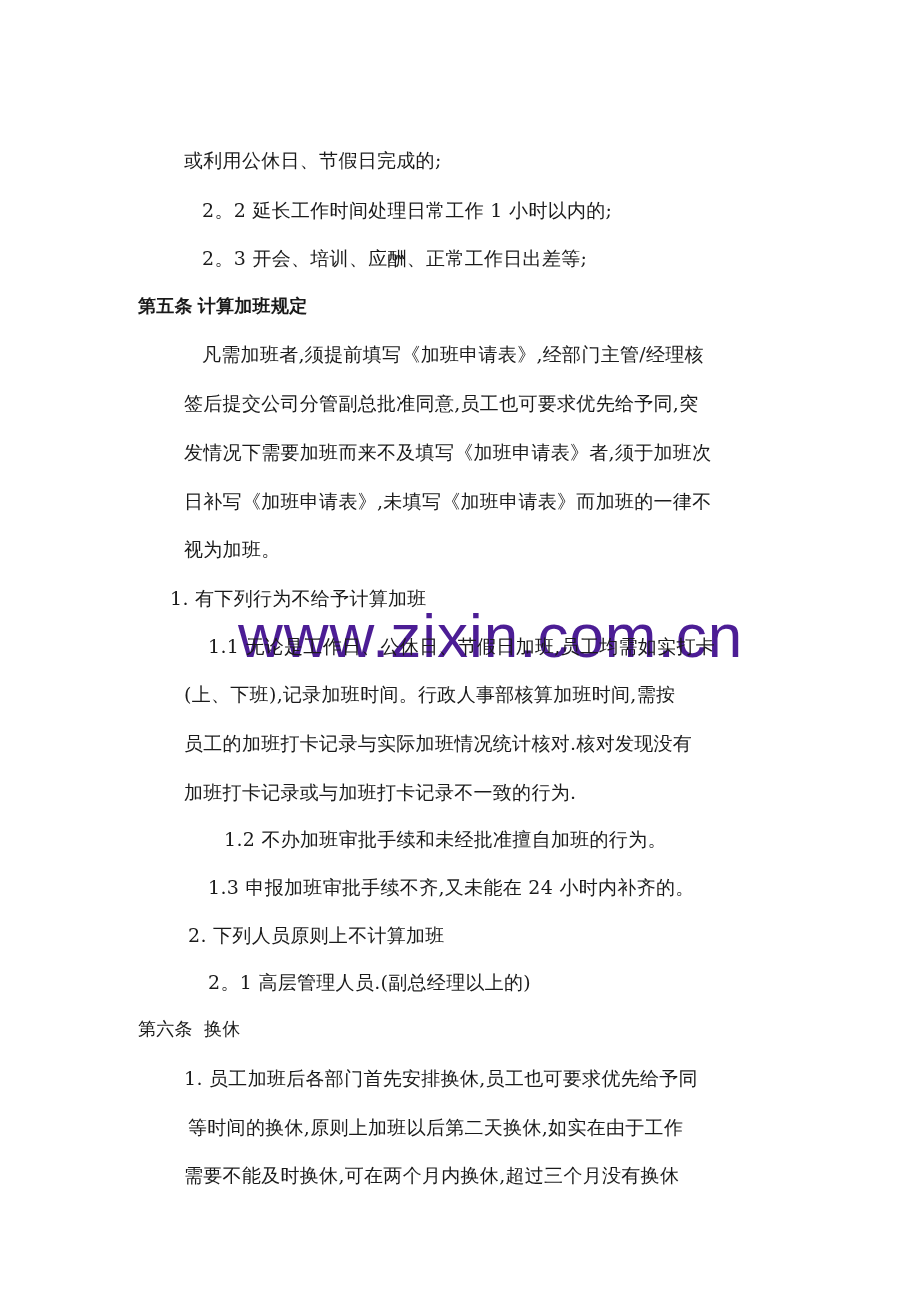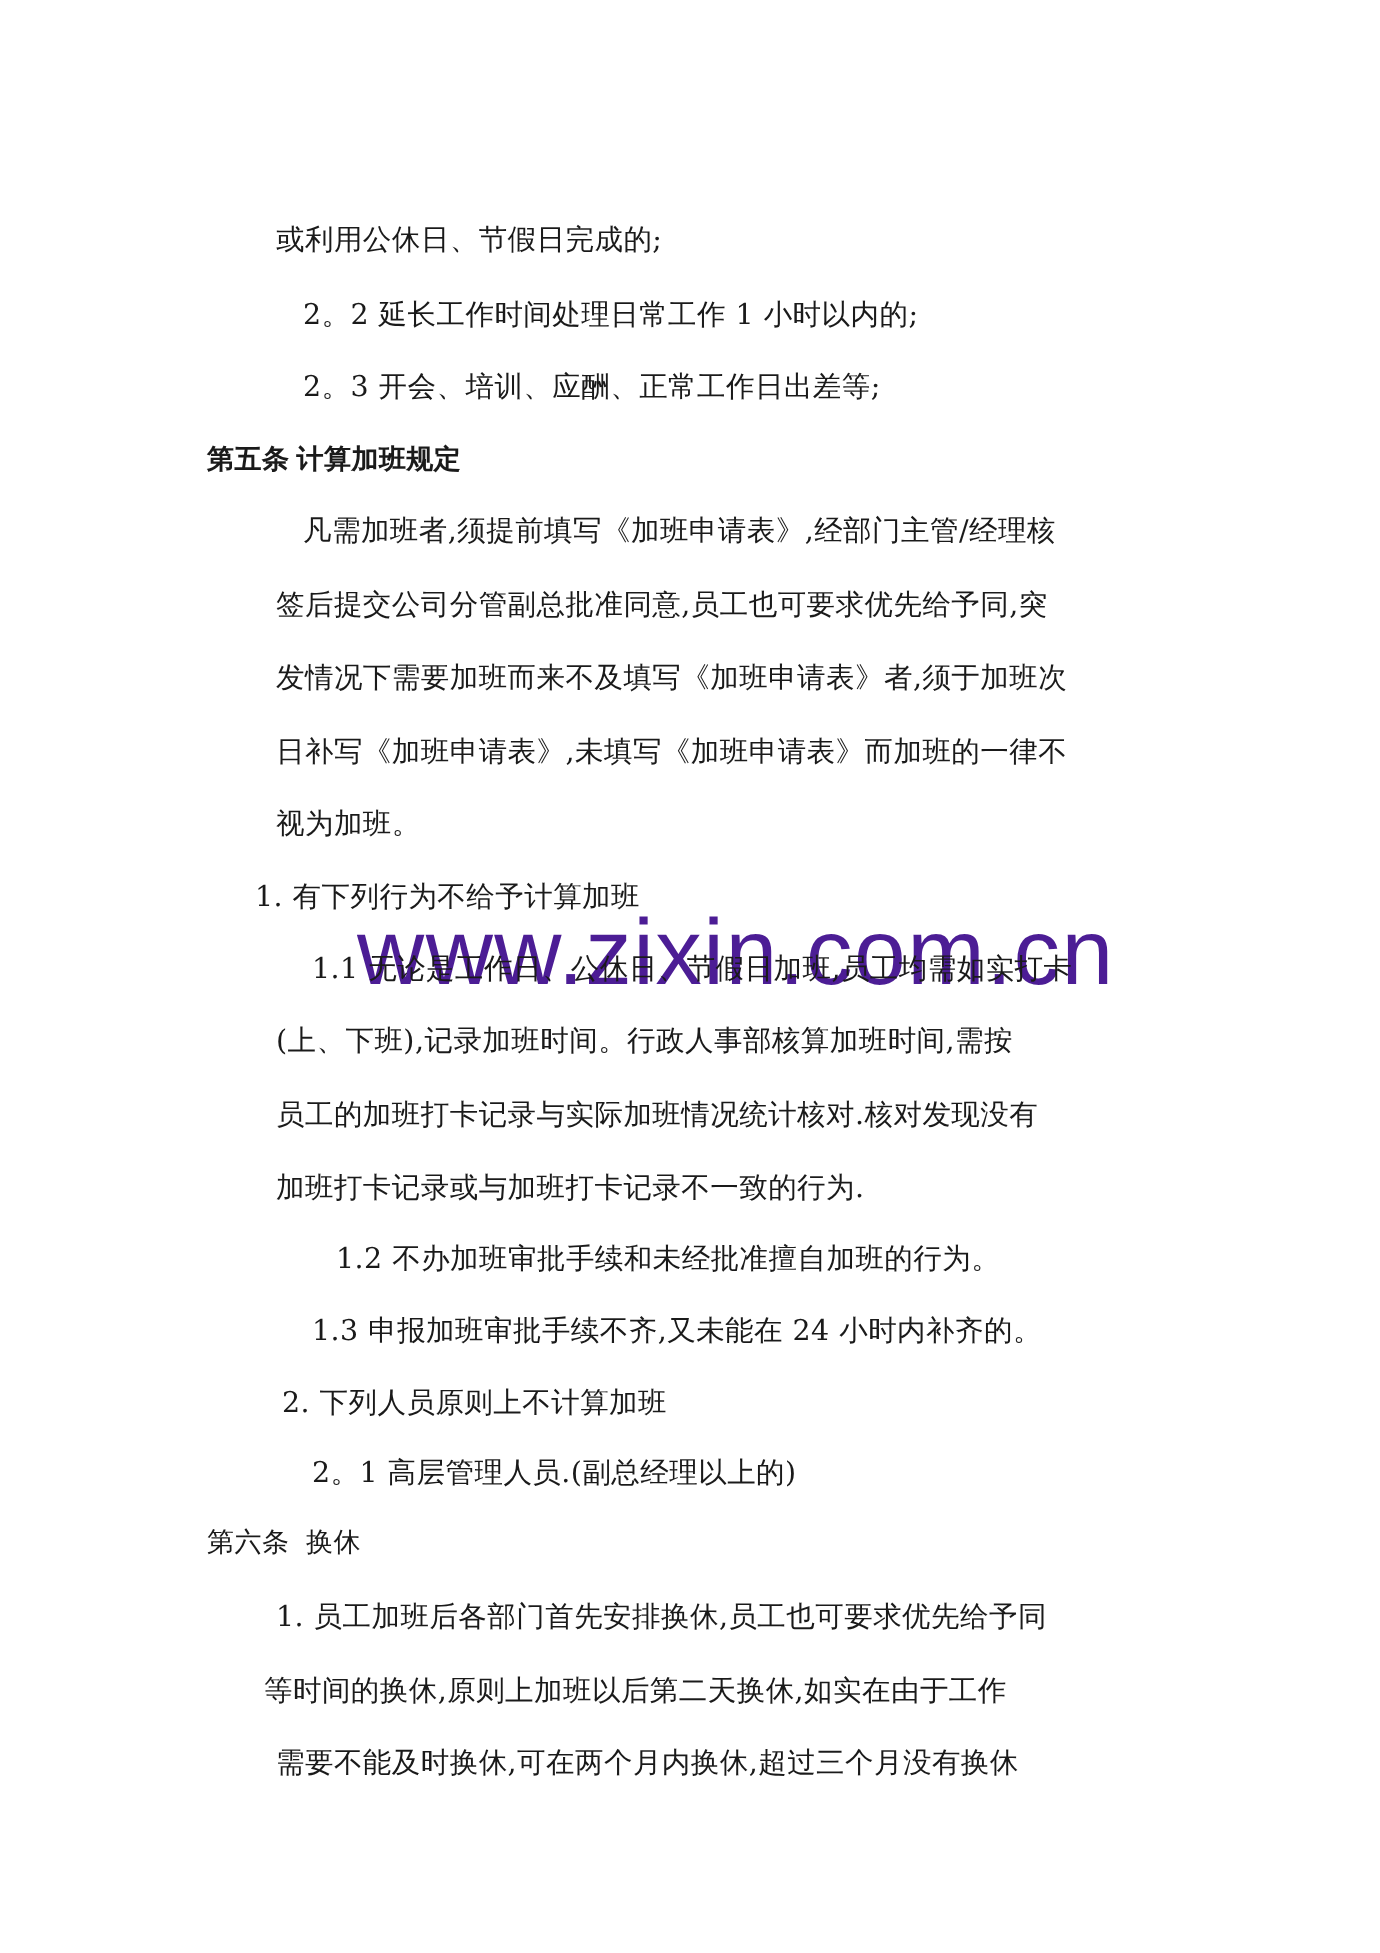--- a/index.html
+++ b/index.html
@@ -38,15 +38,15 @@
   <div class="line" style="left:208px;top:610px">1.1 无论是工作日、公休日、节假日加班,员工均需如实打卡</div>
   <div class="line" style="left:184px;top:658px">(上、下班),记录加班时间。行政人事部核算加班时间,需按</div>
   <div class="line" style="left:184px;top:707px">员工的加班打卡记录与实际加班情况统计核对.核对发现没有</div>
   <div class="line" style="left:184px;top:756px">加班打卡记录或与加班打卡记录不一致的行为.</div>
   <div class="line" style="left:224px;top:803px">1.2 不办加班审批手续和未经批准擅自加班的行为。</div>
   <div class="line" style="left:208px;top:851px">1.3 申报加班审批手续不齐,又未能在 24 小时内补齐的。</div>
   <div class="line" style="left:188px;top:899px">2. 下列人员原则上不计算加班</div>
   <div class="line" style="left:208px;top:946px">2。1 高层管理人员.(副总经理以上的)</div>
   <div class="line heading-plain" style="left:138px;top:994px">第六条 换休</div>
   <div class="line" style="left:184px;top:1042px">1. 员工加班后各部门首先安排换休,员工也可要求优先给予同</div>
-  <div class="line" style="left:176px;top:1091px">等时间的换休,原则上加班以后第二天换休,如实在由于工作</div>
+  <div class="line" style="left:188px;top:1091px">等时间的换休,原则上加班以后第二天换休,如实在由于工作</div>
   <div class="line" style="left:184px;top:1139px">需要不能及时换休,可在两个月内换休,超过三个月没有换休</div>
 </div>
 
 </body></html>

